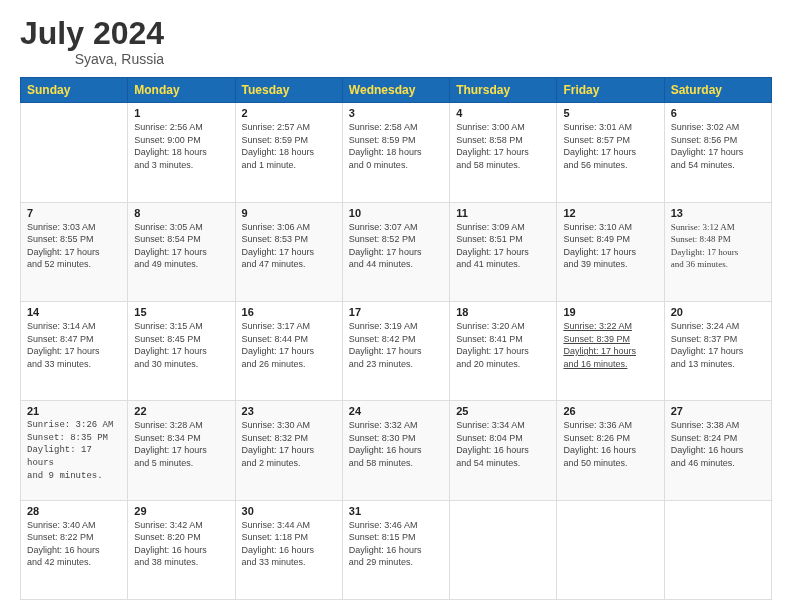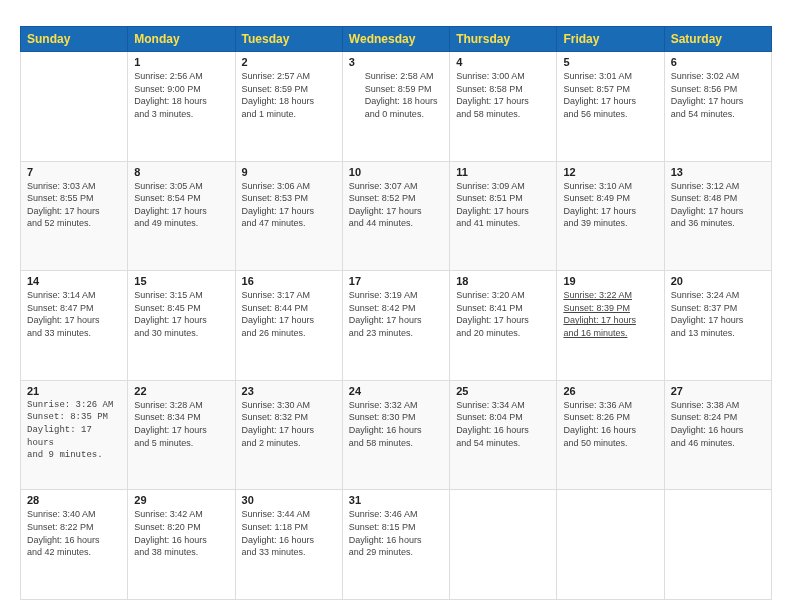--- a/index.html
+++ b/index.html
@@ -96,20 +96,24 @@
     }
     .empty-cell {
       background: #fff !important;
     }
   </style>
 </head>
 <body>
 
 <div class="page">
   <div class="header">
+    <div class="title-block">
+      <div class="main-title">July 2024</div>
+      <div class="subtitle">Syava, Russia</div>
+    </div>
   </div>
 
   <table class="calendar">
     <thead>
       <tr>
 
       <th>Sunday</th>
           <th>Monday</th>
           <th>Tuesday</th>
           <th>Wednesday</th>
@@ -130,21 +134,21 @@
           </td>
           <td>
             <span class="day-num">2</span>
             <div class="day-info" style="white-space: pre-line;">Sunrise: 2:57 AM
 Sunset: 8:59 PM
 Daylight: 18 hours
 and 1 minute.</div>
           </td>
           <td>
             <span class="day-num">3</span>
-            <div class="day-info" style="white-space: pre-line; margin-left: 16px;">Sunrise: 2:58 AM
+            <div class="day-info" style="white-space: pre-line;">Sunrise: 2:58 AM
 Sunset: 8:59 PM
 Daylight: 18 hours
 and 0 minutes.</div>
           </td>
           <td>
             <span class="day-num">4</span>
             <div class="day-info" style="white-space: pre-line;">Sunrise: 3:00 AM
 Sunset: 8:58 PM
 Daylight: 17 hours
 and 58 minutes.</div>
@@ -202,21 +206,21 @@
           </td>
           <td>
             <span class="day-num">12</span>
             <div class="day-info" style="white-space: pre-line;">Sunrise: 3:10 AM
 Sunset: 8:49 PM
 Daylight: 17 hours
 and 39 minutes.</div>
           </td>
           <td>
             <span class="day-num">13</span>
-            <div class="day-info" style="white-space: pre-line;">Sunrise: 3:12 AM
+            <div class="day-info" style="white-space: pre-line; font-family: Liberation Serif, serif;">Sunrise: 3:12 AM
 Sunset: 8:48 PM
 Daylight: 17 hours
 and 36 minutes.</div>
           </td>
         </tr>
         <tr>
           <td>
             <span class="day-num">14</span>
             <div class="day-info" style="white-space: pre-line;">Sunrise: 3:14 AM
 Sunset: 8:47 PM

